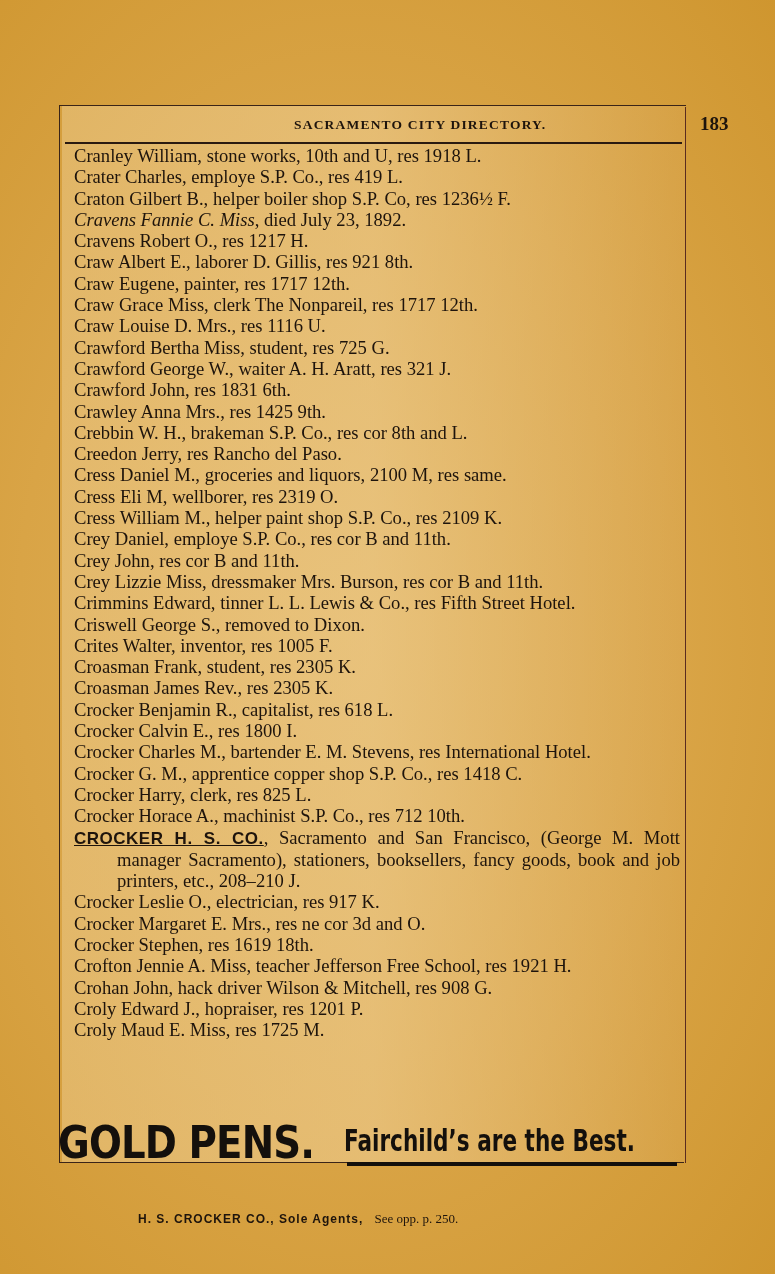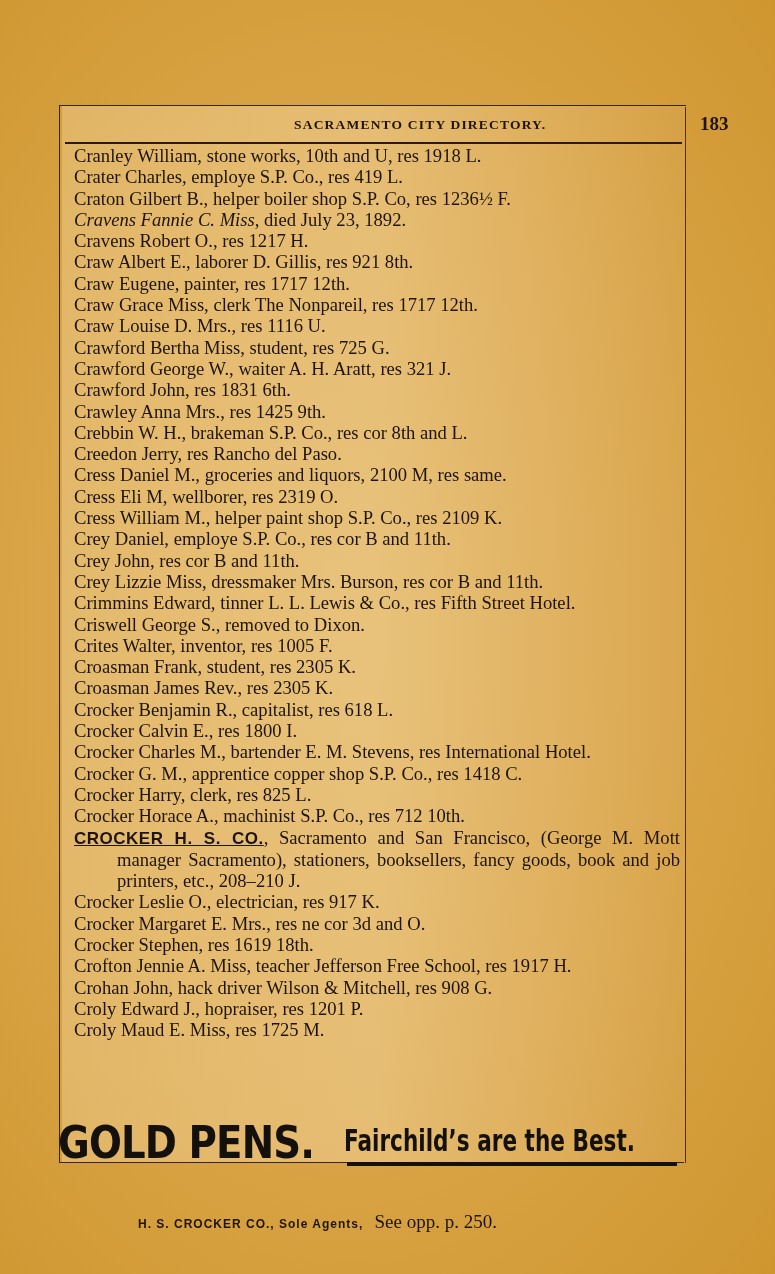--- a/index.html
+++ b/index.html
@@ -51,21 +51,21 @@
       font-size: 30px; transform: scaleX(0.72); transform-origin: left top;
       line-height: 34px; color: #14100c; white-space: nowrap;
     }
     .ad-underline {
       position: absolute; left: 289px; top: 44px; width: 330px; height: 4px; background: #14100c;
     }
     .ad-foot {
       position: absolute; left: 138px; top: 1211px; width: 520px; font-size: 13px; white-space: nowrap;
     }
     .ad-foot .agents { font-family: Liberation Sans, sans-serif; font-weight: bold; font-size: 12px; letter-spacing: 1px; }
-    .ad-foot .see { font-family: "Liberation Serif", serif; font-size: 19px; margin-left: 8px; }
+    .ad-foot .see { font-family: "Liberation Serif", serif; font-size: 13px; margin-left: 8px; }
   </style>
 </head>
 <body>
 
 <div class="page-shade"></div>
 <div class="frame-top"></div>
 <div class="frame-left"></div>
 <div class="frame-right"></div>
 <div class="frame-bottom"></div>
 
@@ -105,21 +105,21 @@
   <div class="entry">Crocker Benjamin R., capitalist, res 618 L.</div>
   <div class="entry">Crocker Calvin E., res 1800 I.</div>
   <div class="entry wrap">Crocker Charles M., bartender E. M. Stevens, res International Hotel.</div>
   <div class="entry">Crocker G. M., apprentice copper shop S.P. Co., res 1418 C.</div>
   <div class="entry">Crocker Harry, clerk, res 825 L.</div>
   <div class="entry">Crocker Horace A., machinist S.P. Co., res 712 10th.</div>
   <div class="entry wrap"><span class="name-bold">CROCKER H. S. CO.</span><span>, Sacramento and San Francisco, (George M. Mott manager Sacramento), stationers, booksellers, fancy goods, book and job printers, etc., 208–210 J.</span></div>
   <div class="entry">Crocker Leslie O., electrician, res 917 K.</div>
   <div class="entry">Crocker Margaret E. Mrs., res ne cor 3d and O.</div>
   <div class="entry">Crocker Stephen, res 1619 18th.</div>
-  <div class="entry wrap">Crofton Jennie A. Miss, teacher Jefferson Free School, res 1917 H.</div>
+  <div class="entry wrap">Crofton Jennie A. Miss, teacher Jefferson Free School, res 1921 H.</div>
   <div class="entry">Crohan John, hack driver Wilson &amp; Mitchell, res 908 G.</div>
   <div class="entry">Croly Edward J., hopraiser, res 1201 P.</div>
   <div class="entry">Croly Maud E. Miss, res 1725 M.</div>
 </div>
 
 <div class="ad">
   <div class="ad-gold">GOLD PENS.</div>
   <div class="ad-fair">Fairchild’s are the Best.</div>
   <div class="ad-underline"></div>
 </div>

